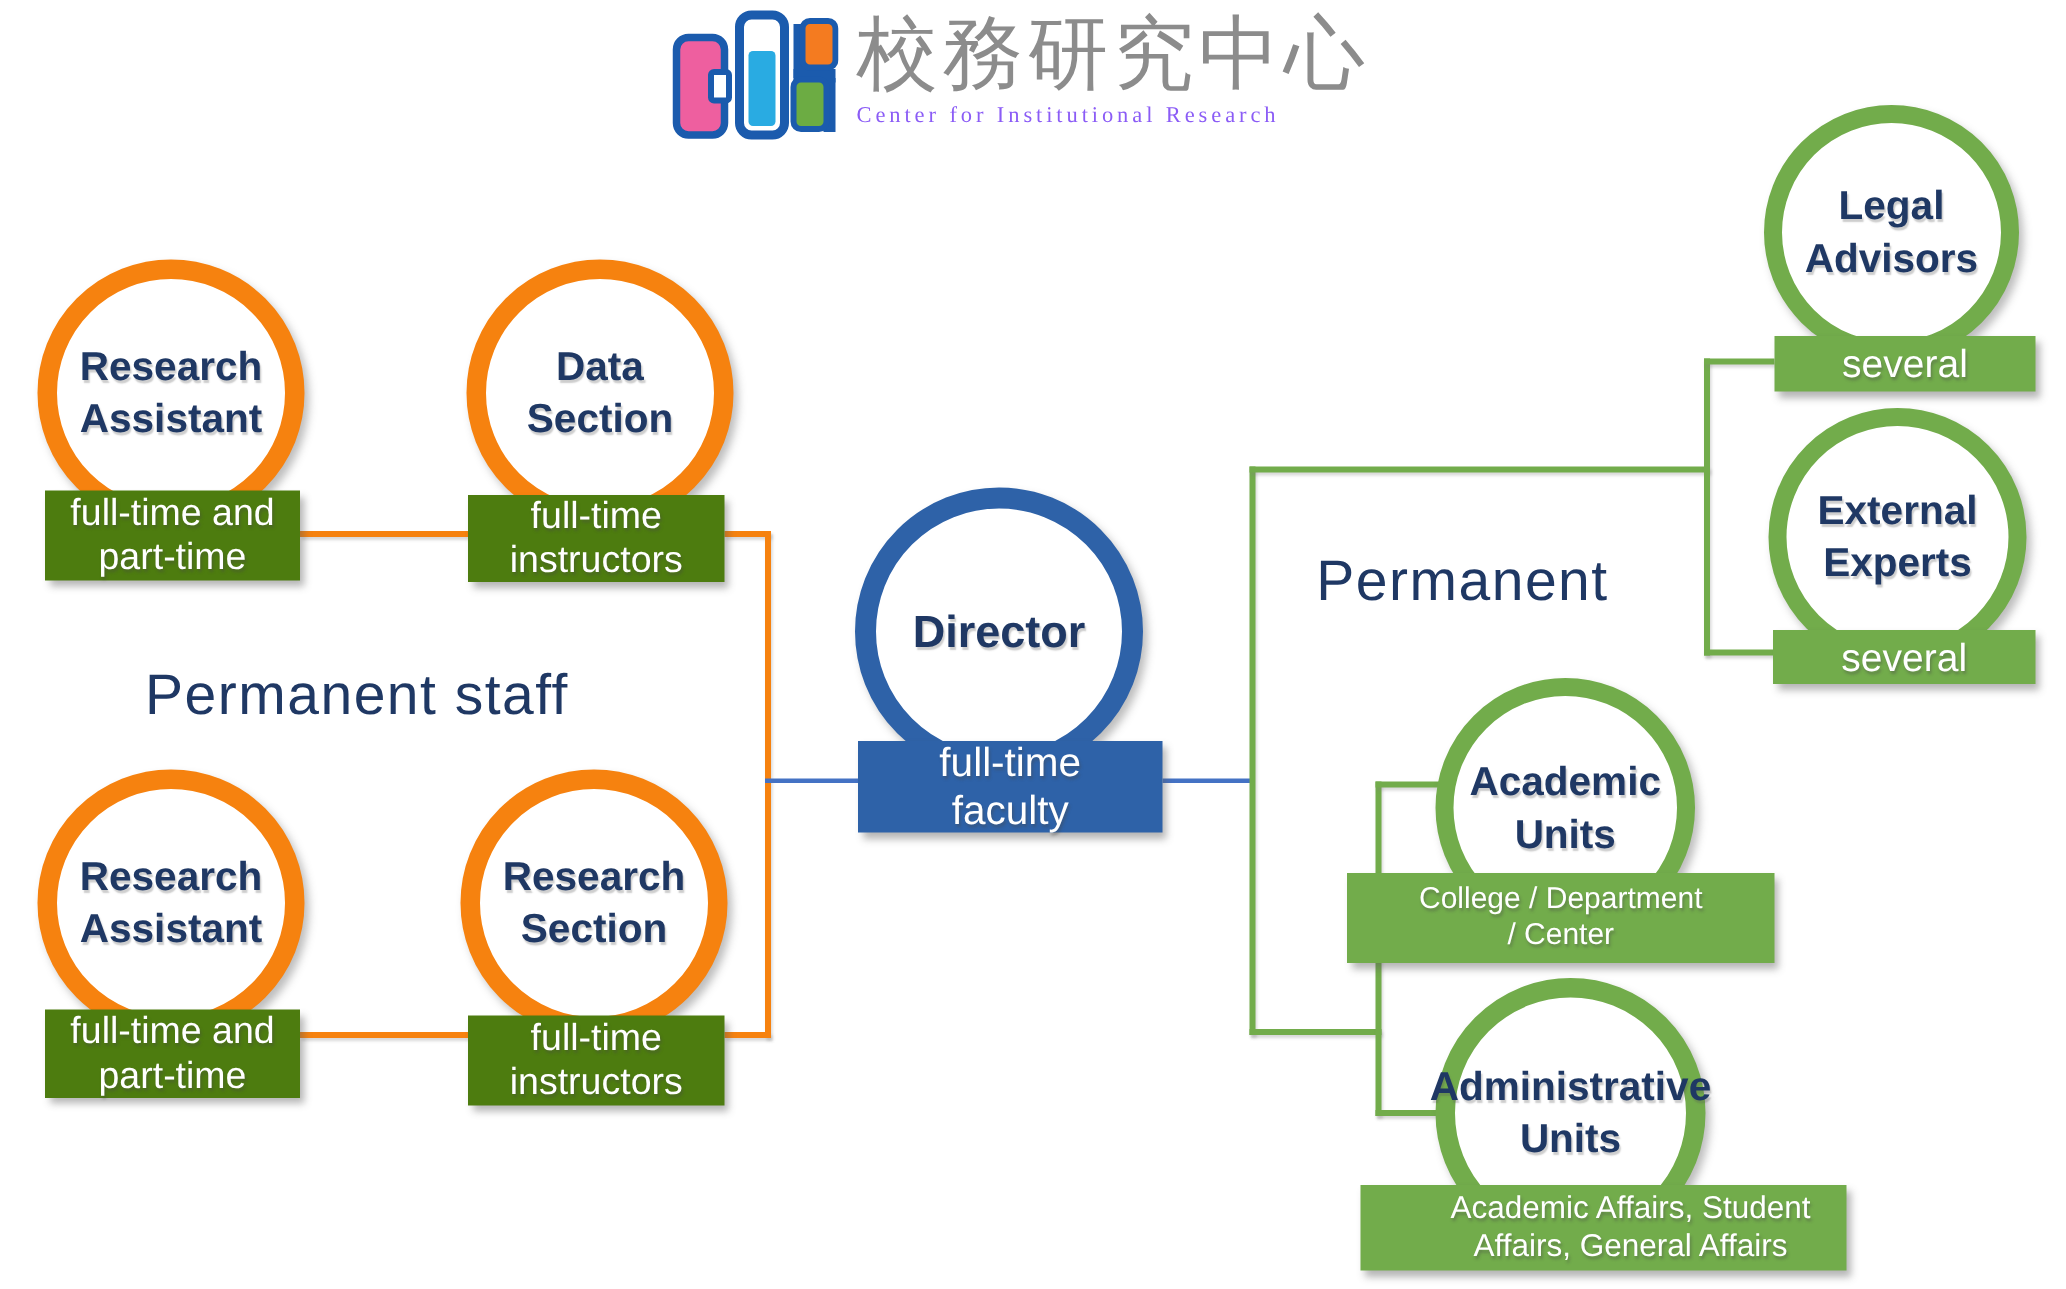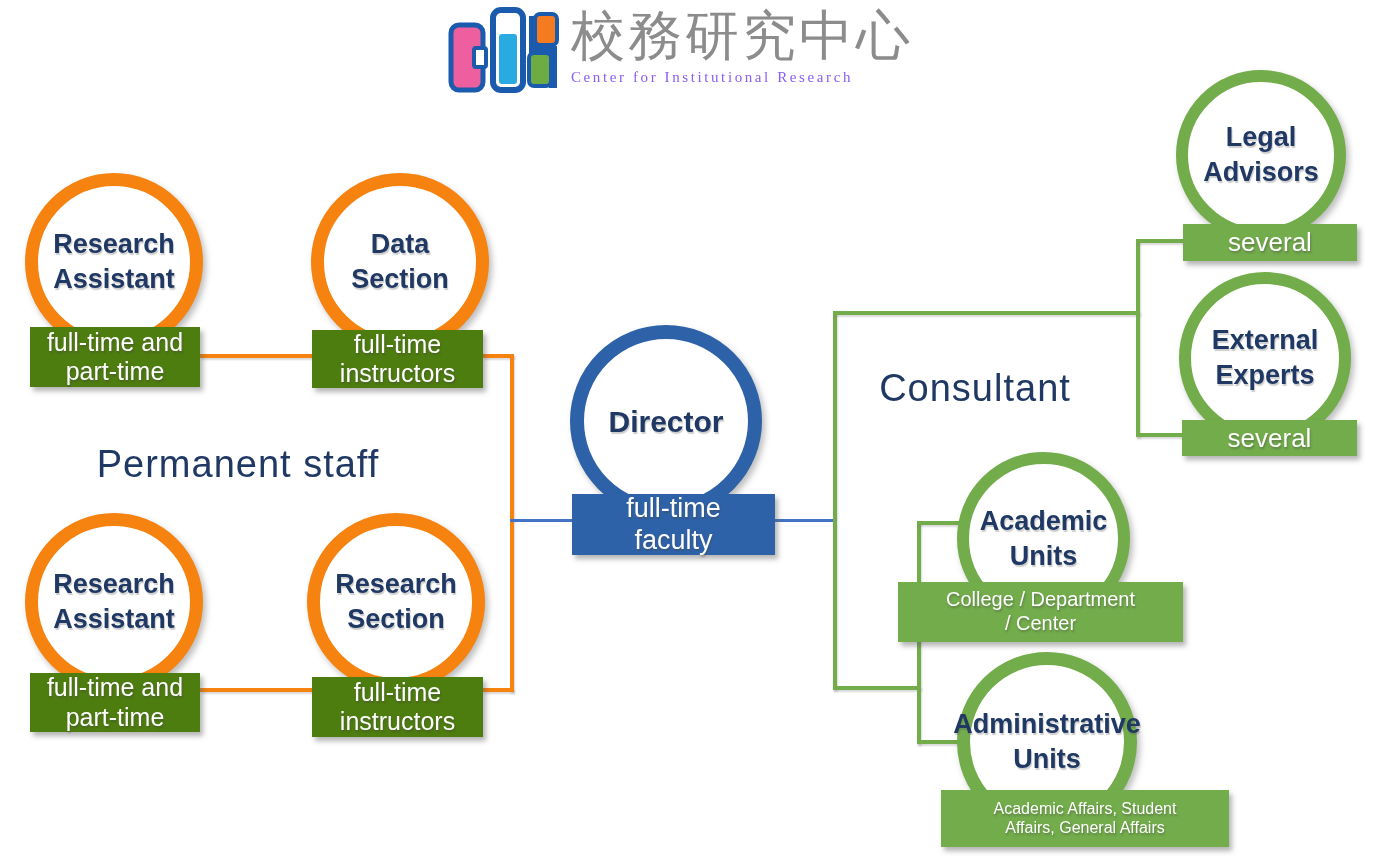--- a/index.html
+++ b/index.html
@@ -84,21 +84,21 @@
   <div class="line l-green" style="left:833px;top:311px;width:307px;height:4px;"></div>
   <div class="line l-green" style="left:1136px;top:239px;width:4px;height:198px;"></div>
   <div class="line l-green" style="left:1136px;top:239px;width:47px;height:4px;"></div>
   <div class="line l-green" style="left:1136px;top:433px;width:47px;height:4px;"></div>
   <div class="line l-green" style="left:833px;top:686px;width:88px;height:4px;"></div>
   <div class="line l-green" style="left:917px;top:521px;width:4px;height:223px;"></div>
   <div class="line l-green" style="left:917px;top:521px;width:58px;height:4px;"></div>
   <div class="line l-green" style="left:917px;top:740px;width:58px;height:4px;"></div>
 
   <div class="group-label" style="left:78px;top:443px;width:320px;">Permanent staff</div>
-  <div class="group-label" style="left:835px;top:367px;width:280px;">Consultant</div>
+  <div class="group-label" style="left:835px;top:367px;width:280px;">Permanent</div>
 
   <div class="circle c-orange" style="left:25px;top:173px;width:178px;height:178px;">
     <span>Research</span>
     <span>Assistant</span>
   </div>
   <div class="circle c-orange" style="left:311px;top:173px;width:178px;height:178px;">
     <span>Data</span>
     <span>Section</span>
   </div>
   <div class="circle c-orange" style="left:25px;top:513px;width:178px;height:178px;">
@@ -155,18 +155,18 @@
 
   </div>
   <div class="tag t-green" style="left:1182px;top:420px;width:175px;height:36px;font-size:26px;">
     <span>several</span>
 
   </div>
   <div class="tag t-green" style="left:898px;top:582px;width:285px;height:60px;font-size:20px;">
     <span>College / Department</span>
     <span>/ Center</span>
   </div>
-  <div class="tag t-green" style="left:941px;top:790px;width:288px;height:57px;font-size:16px;">
+  <div class="tag t-green" style="left:907px;top:790px;width:288px;height:57px;font-size:21px;padding-left:36px;">
     <span>Academic Affairs, Student</span>
     <span>Affairs, General Affairs</span>
   </div>
 
 </div>
 
 </body></html>

